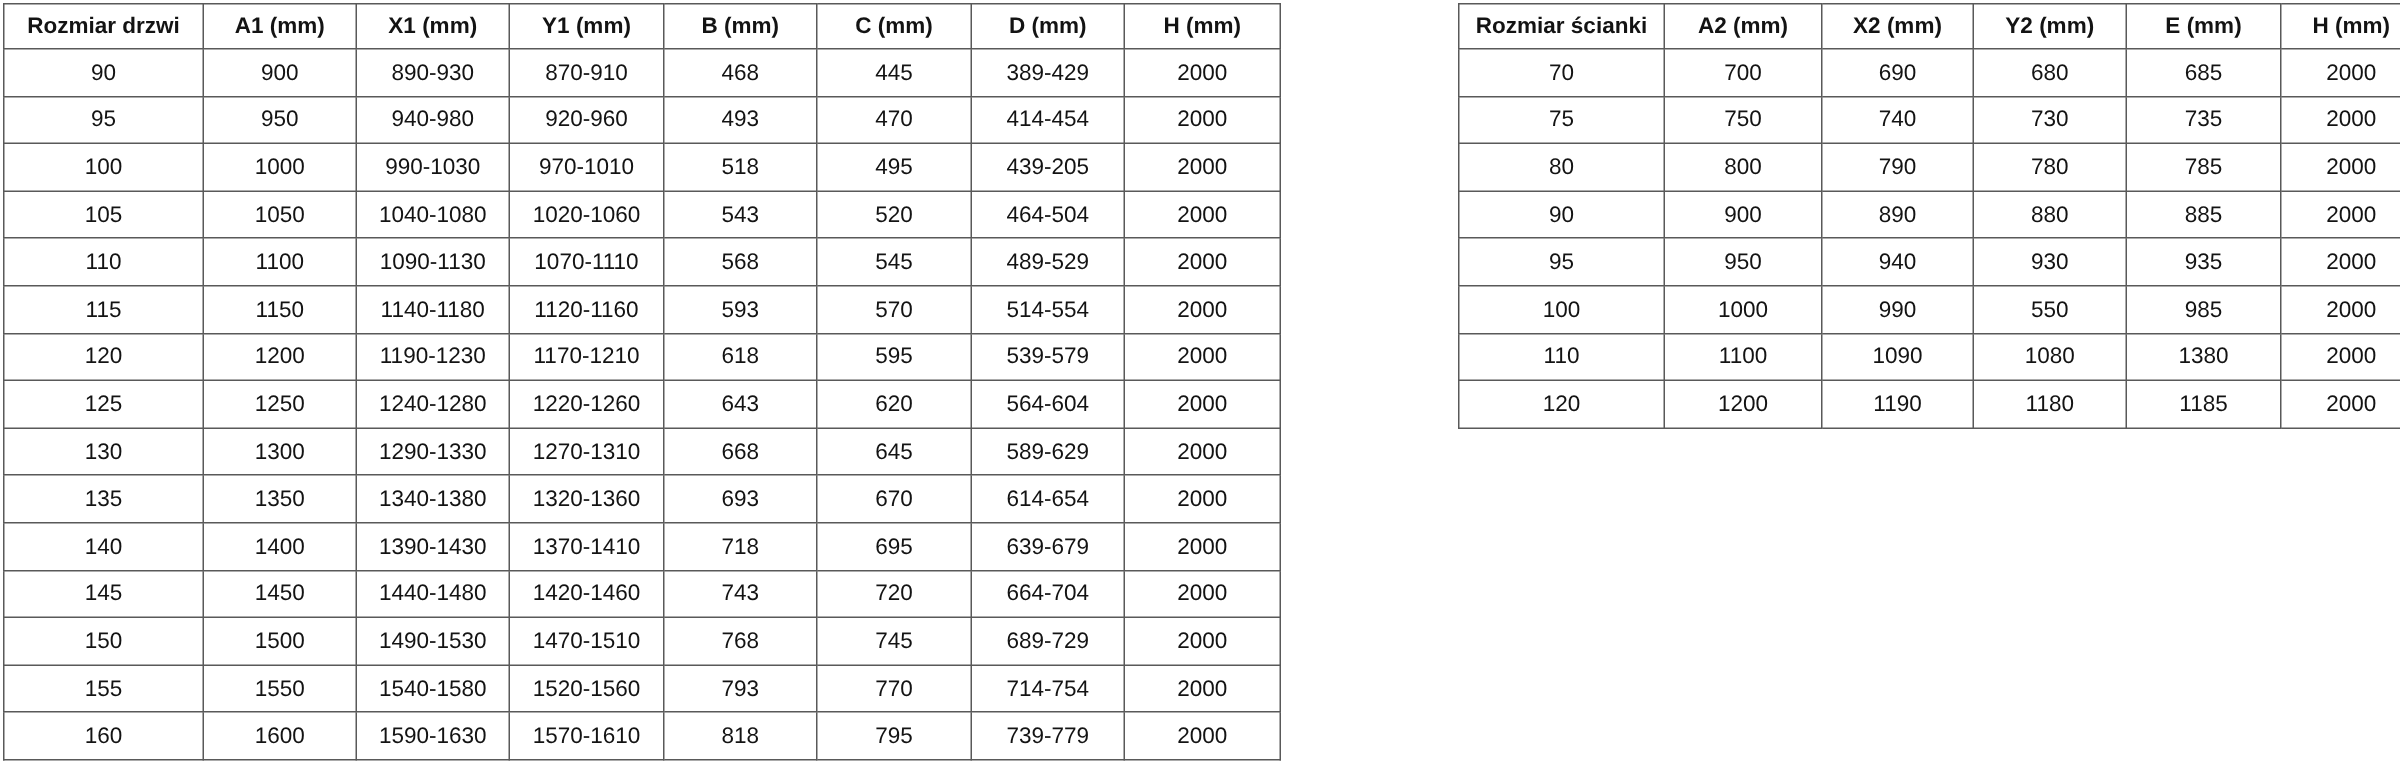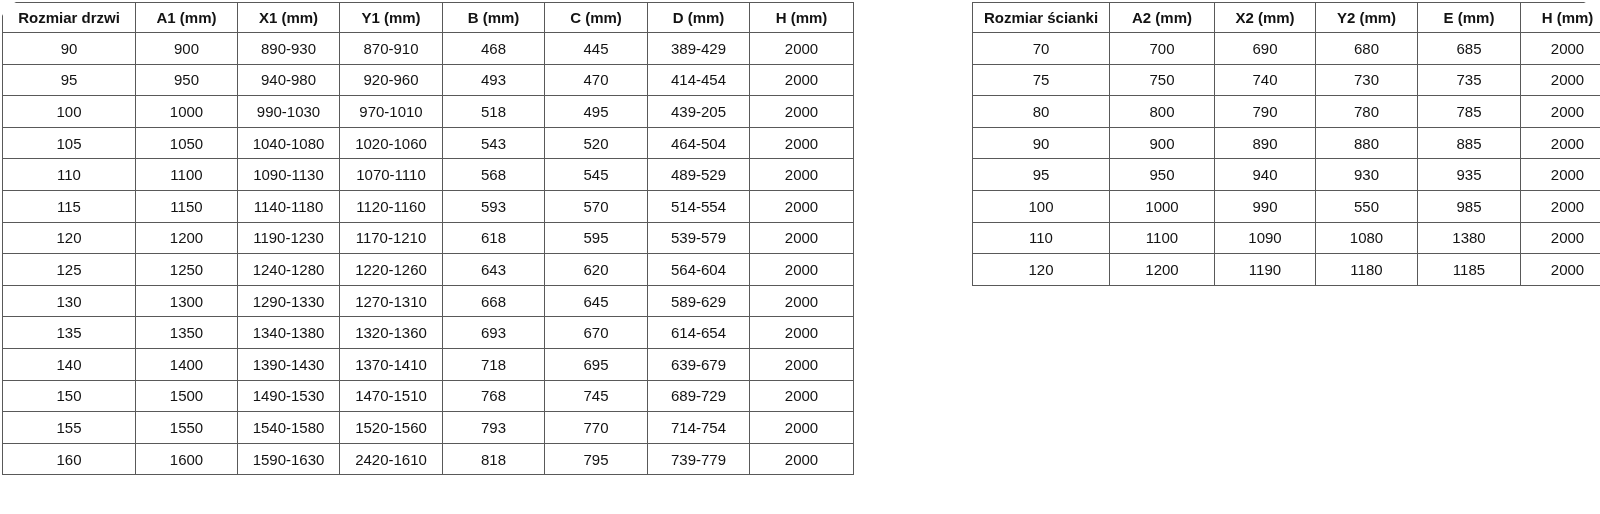--- a/index.html
+++ b/index.html
@@ -8,21 +8,20 @@
     height: 514px;
     background: #ffffff;
     font-family: "Liberation Sans", sans-serif;
   }
   .canvas {
     position: relative;
     width: 1600px;
     height: 514px;
     background: #ffffff;
     overflow: hidden;
-    border-radius: 26px;
   }
   table.spec-table {
     position: absolute;
     border-collapse: collapse;
     table-layout: fixed;
     background: #ffffff;
   }
   table.spec-table th,
   table.spec-table td {
     border: 1px solid #595959;
@@ -183,20 +182,30 @@
           <td>140</td>
           <td>1400</td>
           <td>1390-1430</td>
           <td>1370-1410</td>
           <td>718</td>
           <td>695</td>
           <td>639-679</td>
           <td>2000</td>
         </tr>
         <tr>
+          <td>145</td>
+          <td>1450</td>
+          <td>1440-1480</td>
+          <td>1420-1460</td>
+          <td>743</td>
+          <td>720</td>
+          <td>664-704</td>
+          <td>2000</td>
+        </tr>
+        <tr>
           <td>150</td>
           <td>1500</td>
           <td>1490-1530</td>
           <td>1470-1510</td>
           <td>768</td>
           <td>745</td>
           <td>689-729</td>
           <td>2000</td>
         </tr>
         <tr>
@@ -206,21 +215,21 @@
           <td>1520-1560</td>
           <td>793</td>
           <td>770</td>
           <td>714-754</td>
           <td>2000</td>
         </tr>
         <tr>
           <td>160</td>
           <td>1600</td>
           <td>1590-1630</td>
-          <td>2420-1610</td>
+          <td>1570-1610</td>
           <td>818</td>
           <td>795</td>
           <td>739-779</td>
           <td>2000</td>
         </tr>
       </tbody>
   </table>
 
   <table id="wall-table" class="spec-table">
     <colgroup>

